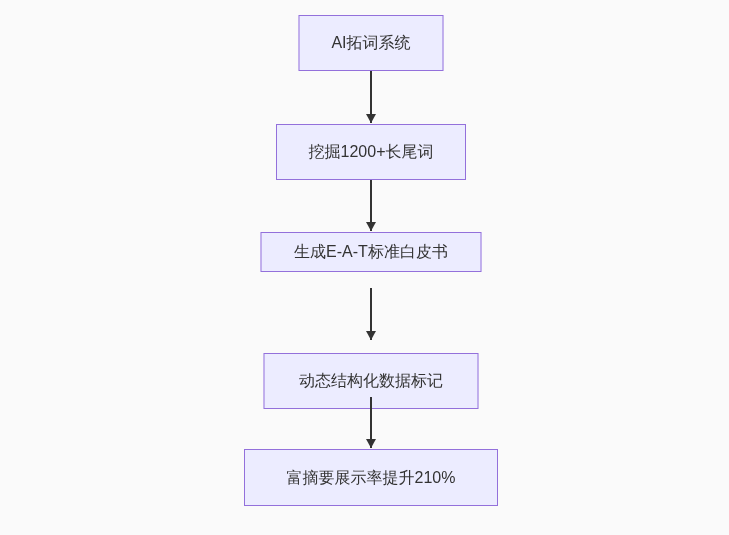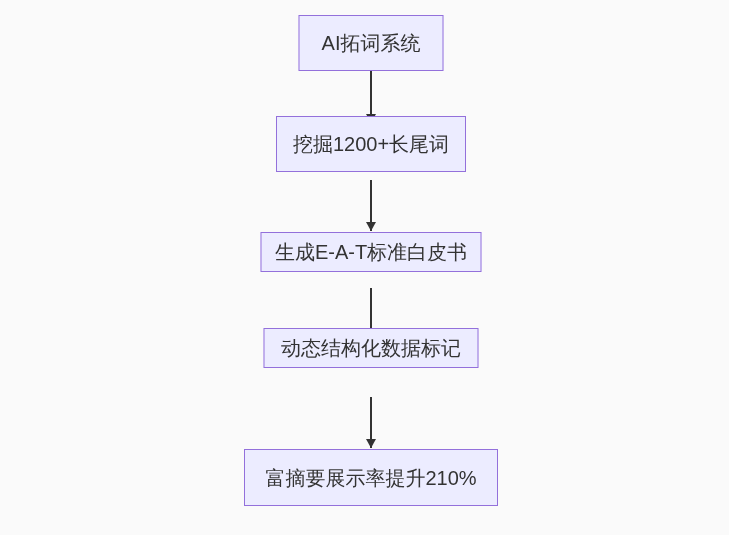--- a/index.html
+++ b/index.html
@@ -22,28 +22,28 @@
     background: var(--node-fill, #ECECFF);
     border: 1px solid var(--node-border, #9370DB);
     box-sizing: border-box;
     display: flex;
     align-items: center;
     justify-content: center;
     text-align: center;
   }
   .node span {
     color: var(--text-color, #333333);
-    font-size: 20px;
+    font-size: 16px;
     line-height: 1.2;
     white-space: nowrap;
   }
   .n1 { top: 15px;  width: 145px; height: 56px; }
-  .n2 { top: 116px; width: 190px; height: 56px; }
+  .n2 { top: 124px; width: 190px; height: 56px; }
   .n3 { top: 232px; width: 221px; height: 40px; }
-  .n4 { top: 328px; width: 215px; height: 40px; }
+  .n4 { top: 353px; width: 215px; height: 56px; }
   .n5 { top: 449px; width: 254px; height: 57px; }
   .edge {
     position: absolute;
     left: 371px;
     transform: translateX(-50%);
     width: 2px;
     background: var(--arrow-color, #333333);
   }
   .edge::after {
     content: "";

